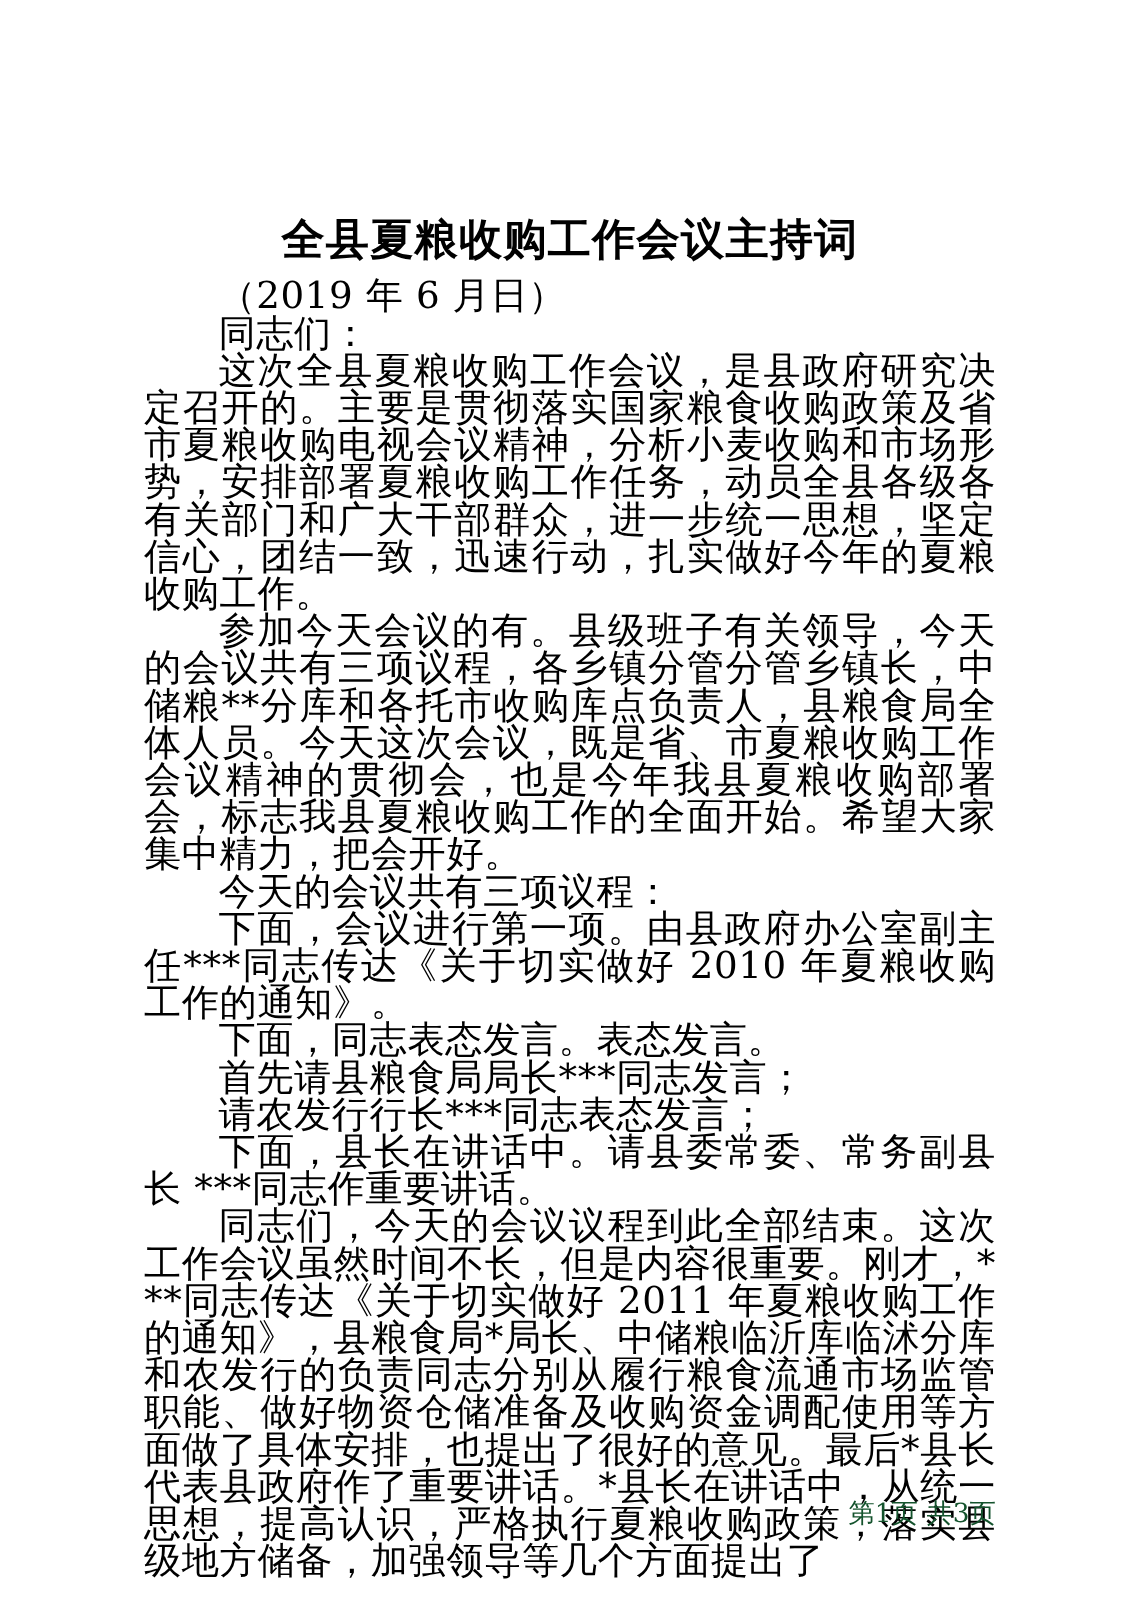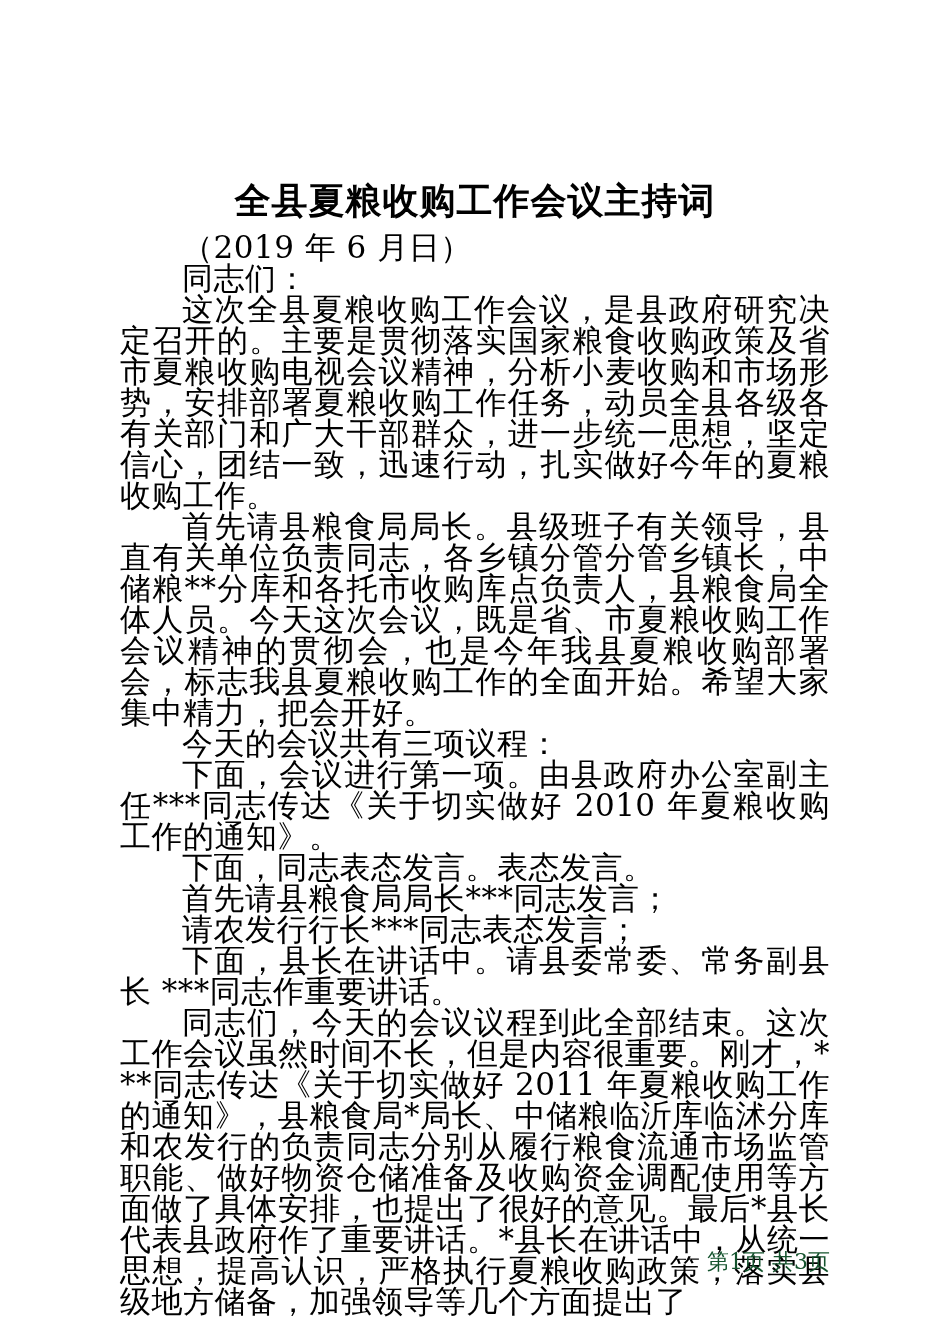--- a/index.html
+++ b/index.html
@@ -55,21 +55,21 @@
 <body>
 
 <div class="page">
 
   <h1 class="doc-title">全县夏粮收购工作会议主持词</h1>
 
   <div class="body-text">
     <p>（2019 年 6 月日）</p>
     <p>同志们：</p>
     <p>这次全县夏粮收购工作会议，是县政府研究决定召开的。主要是贯彻落实国家粮食收购政策及省市夏粮收购电视会议精神，分析小麦收购和市场形势，安排部署夏粮收购工作任务，动员全县各级各有关部门和广大干部群众，进一步统一思想，坚定信心，团结一致，迅速行动，扎实做好今年的夏粮收购工作。</p>
-    <p>首先请县粮食局局长。县级班子有关领导，县直有关单位负责同志，各乡镇分管分管乡镇长，中储粮**分库和各托市收购库点负责人，县粮食局全体人员。今天这次会议，既是省、市夏粮收购工作会议精神的贯彻会，也是今年我县夏粮收购部署会，标志我县夏粮收购工作的全面开始。希望大家集中精力，把会开好。</p>
+    <p>参加今天会议的有。县级班子有关领导，今天的会议共有三项议程，各乡镇分管分管乡镇长，中储粮**分库和各托市收购库点负责人，县粮食局全体人员。今天这次会议，既是省、市夏粮收购工作会议精神的贯彻会，也是今年我县夏粮收购部署会，标志我县夏粮收购工作的全面开始。希望大家集中精力，把会开好。</p>
     <p>今天的会议共有三项议程：</p>
     <p>下面，会议进行第一项。由县政府办公室副主任***同志传达《关于切实做好 2010 年夏粮收购工作的通知》。</p>
     <p>下面，同志表态发言。表态发言。</p>
     <p>首先请县粮食局局长***同志发言；</p>
     <p>请农发行行长***同志表态发言；</p>
     <p>下面，县长在讲话中。请县委常委、常务副县长 ***同志作重要讲话。</p>
     <p>同志们，今天的会议议程到此全部结束。这次工作会议虽然时间不长，但是内容很重要。刚才，***同志传达《关于切实做好 2011 年夏粮收购工作的通知》，县粮食局*局长、中储粮临沂库临沭分库和农发行的负责同志分别从履行粮食流通市场监管职能、做好物资仓储准备及收购资金调配使用等方面做了具体安排，也提出了很好的意见。最后*县长代表县政府作了重要讲话。*县长在讲话中，从统一思想，提高认识，严格执行夏粮收购政策，落实县级地方储备，加强领导等几个方面提出了</p>
   </div>
 
   <div class="page-footer">

